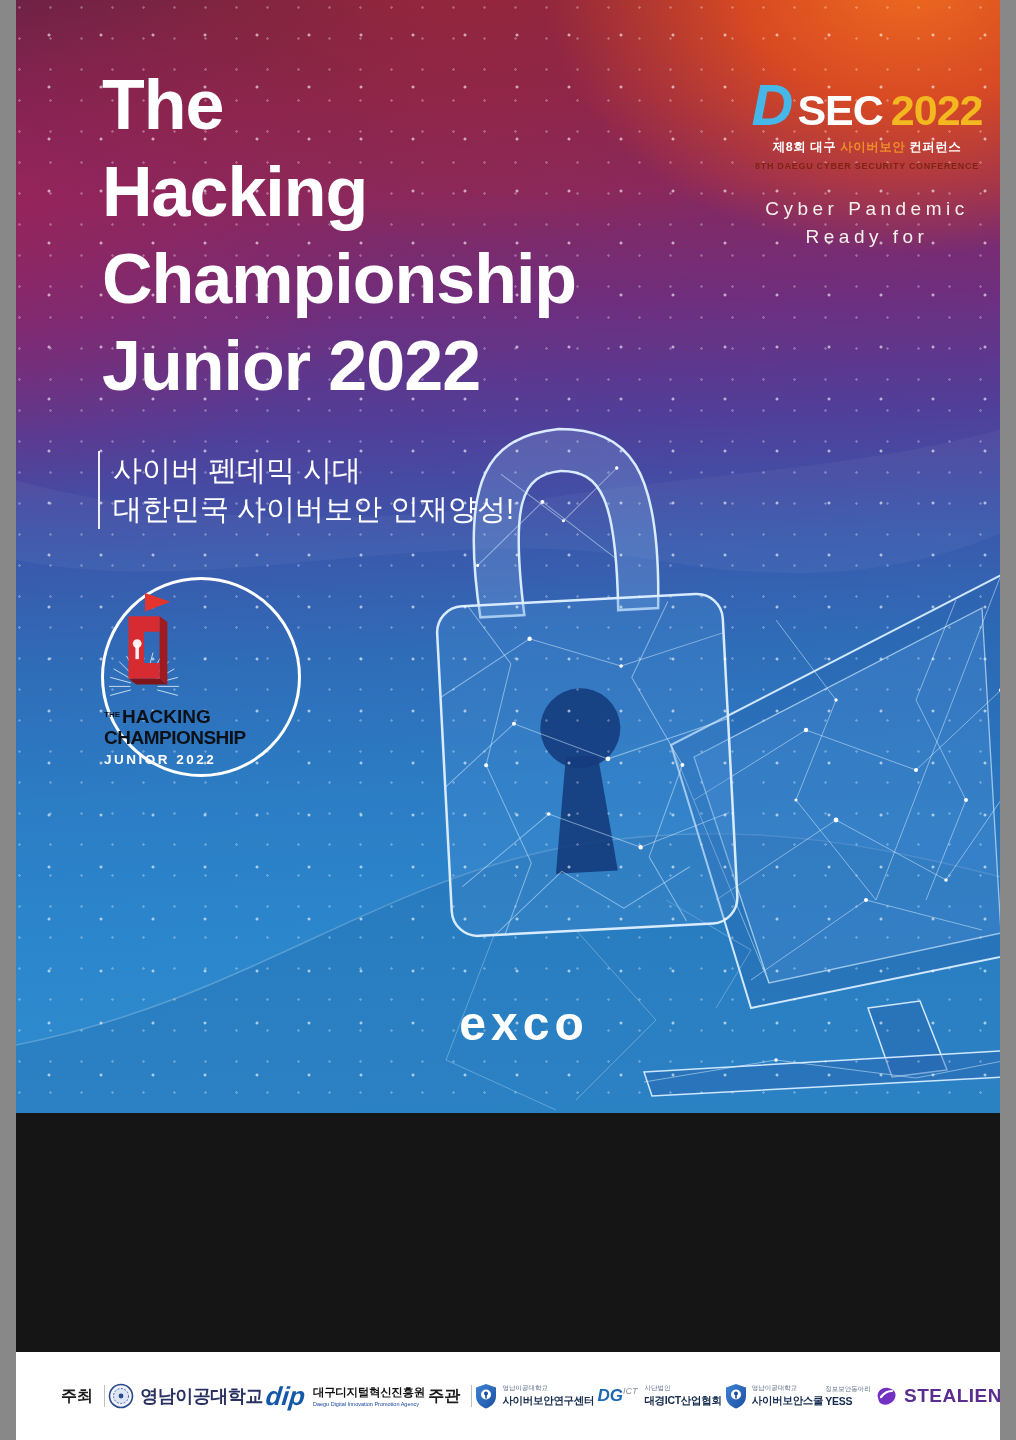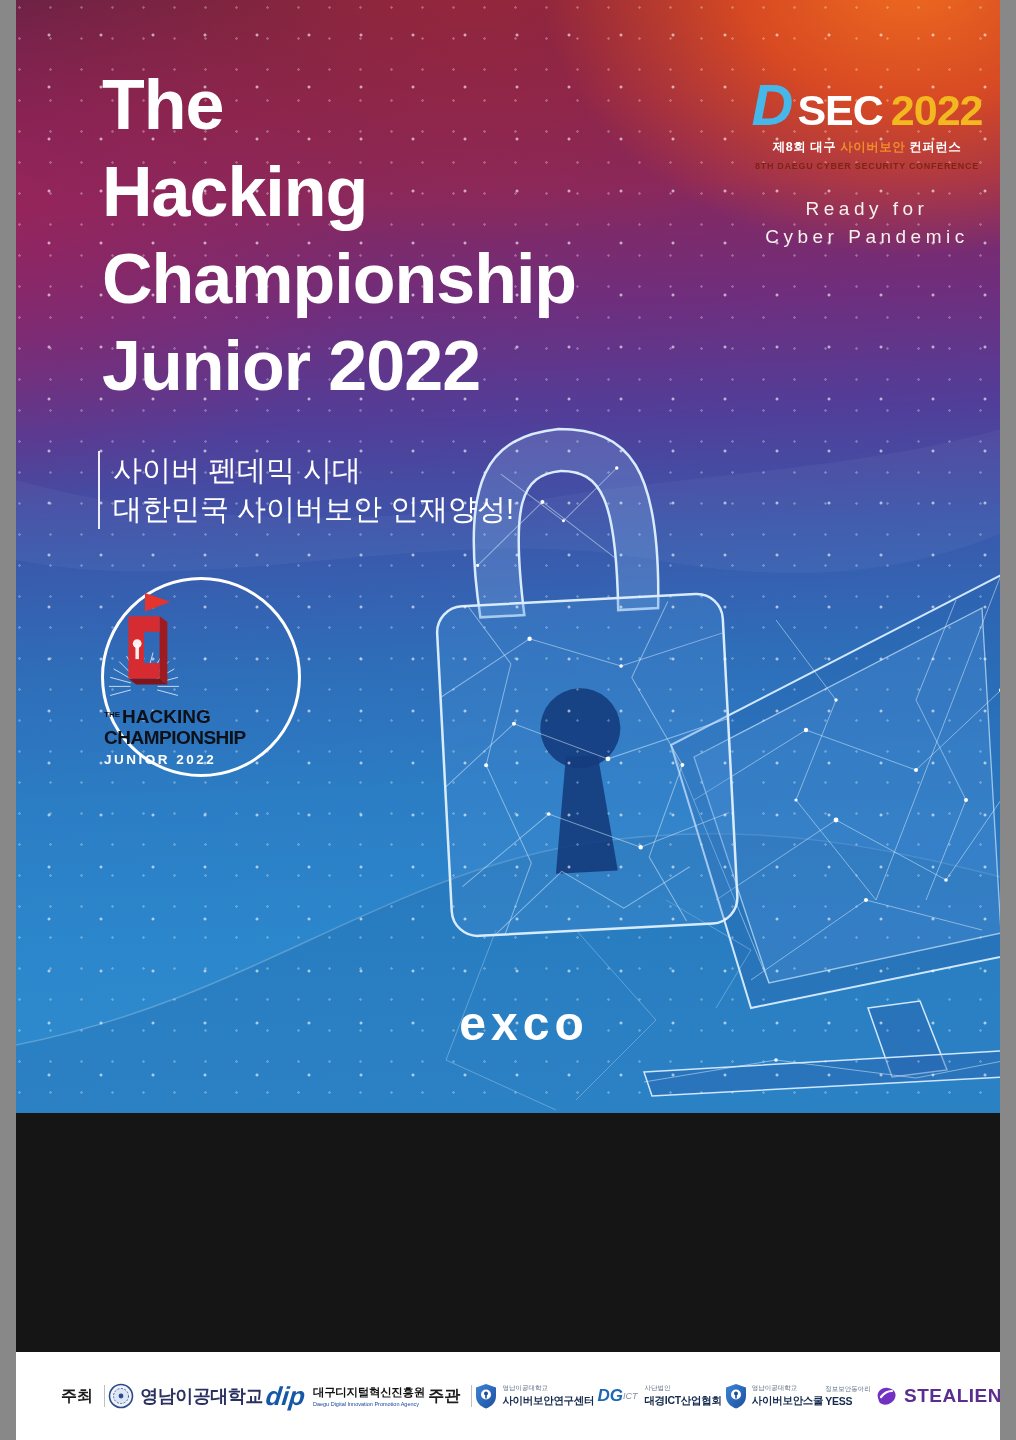--- a/index.html
+++ b/index.html
@@ -58,21 +58,21 @@
   .f-div{display:inline-block;width:1px;height:22px;background:#c0c0c0;margin-left:11px;}
   .f-org{display:flex;align-items:center;}
   .f-col{display:flex;flex-direction:column;justify-content:center;margin-left:5px;}
   .f-univ{font-size:18px;font-weight:bold;color:#2a3160;margin-left:6px;letter-spacing:-0.5px;}
   .f-name{font-size:10.5px;font-weight:bold;color:#13294d;letter-spacing:-0.3px;}
   .f-name-md{font-size:11.5px;font-weight:bold;color:#111;letter-spacing:-0.3px;}
   .f-sub{font-size:5.5px;color:#16459c;margin-top:1px;}
   .f-tiny{font-size:6.5px;color:#5a6b85;margin-bottom:1px;}
   .dip-mark{font-size:26px;font-weight:bold;font-style:italic;color:#1558a7;transform:skewX(-6deg);
     margin-right:3px;line-height:26px;}
-  .dg-mark{display:inline-flex;align-items:center;margin-right:2px;}
+  .dg-mark{display:inline-flex;align-items:flex-start;margin-right:2px;}
   .dg-main{font-size:17px;font-weight:bold;font-style:italic;color:#1d67b5;}
   .dg-sub{font-size:9px;font-style:italic;color:#8a8f98;}
   .stealien-text{font-size:19px;font-weight:bold;color:#5b2d8e;letter-spacing:.5px;margin-left:6px;}
 </style>
 </head>
 <body>
 
 <div class="poster">
 
   <div class="bg"></div>
@@ -166,22 +166,22 @@
     <div class="dsec-row">
       <span class="dsec-d">D</span>
       <span class="dsec-sec">SEC</span>
       <span class="dsec-year">2022</span>
     </div>
     <div class="dsec-kr">
       <span>제8회 대구 </span><span class="hl">사이버보안</span><span> 컨퍼런스</span>
     </div>
     <div class="dsec-en">8TH DAEGU CYBER SECURITY CONFERENCE</div>
     <div class="tagline">
+      <div>Cyber Pandemic</div>
       <div>Ready for</div>
-      <div>Cyber Pandemic</div>
     </div>
   </div>
 
   <div class="subtitle">
     <div>사이버 펜데믹 시대</div>
     <div>대한민국 사이버보안 인재양성!</div>
   </div>
 
   <div class="badge">
     <svg width="80" height="112" viewBox="0 0 80 115">

